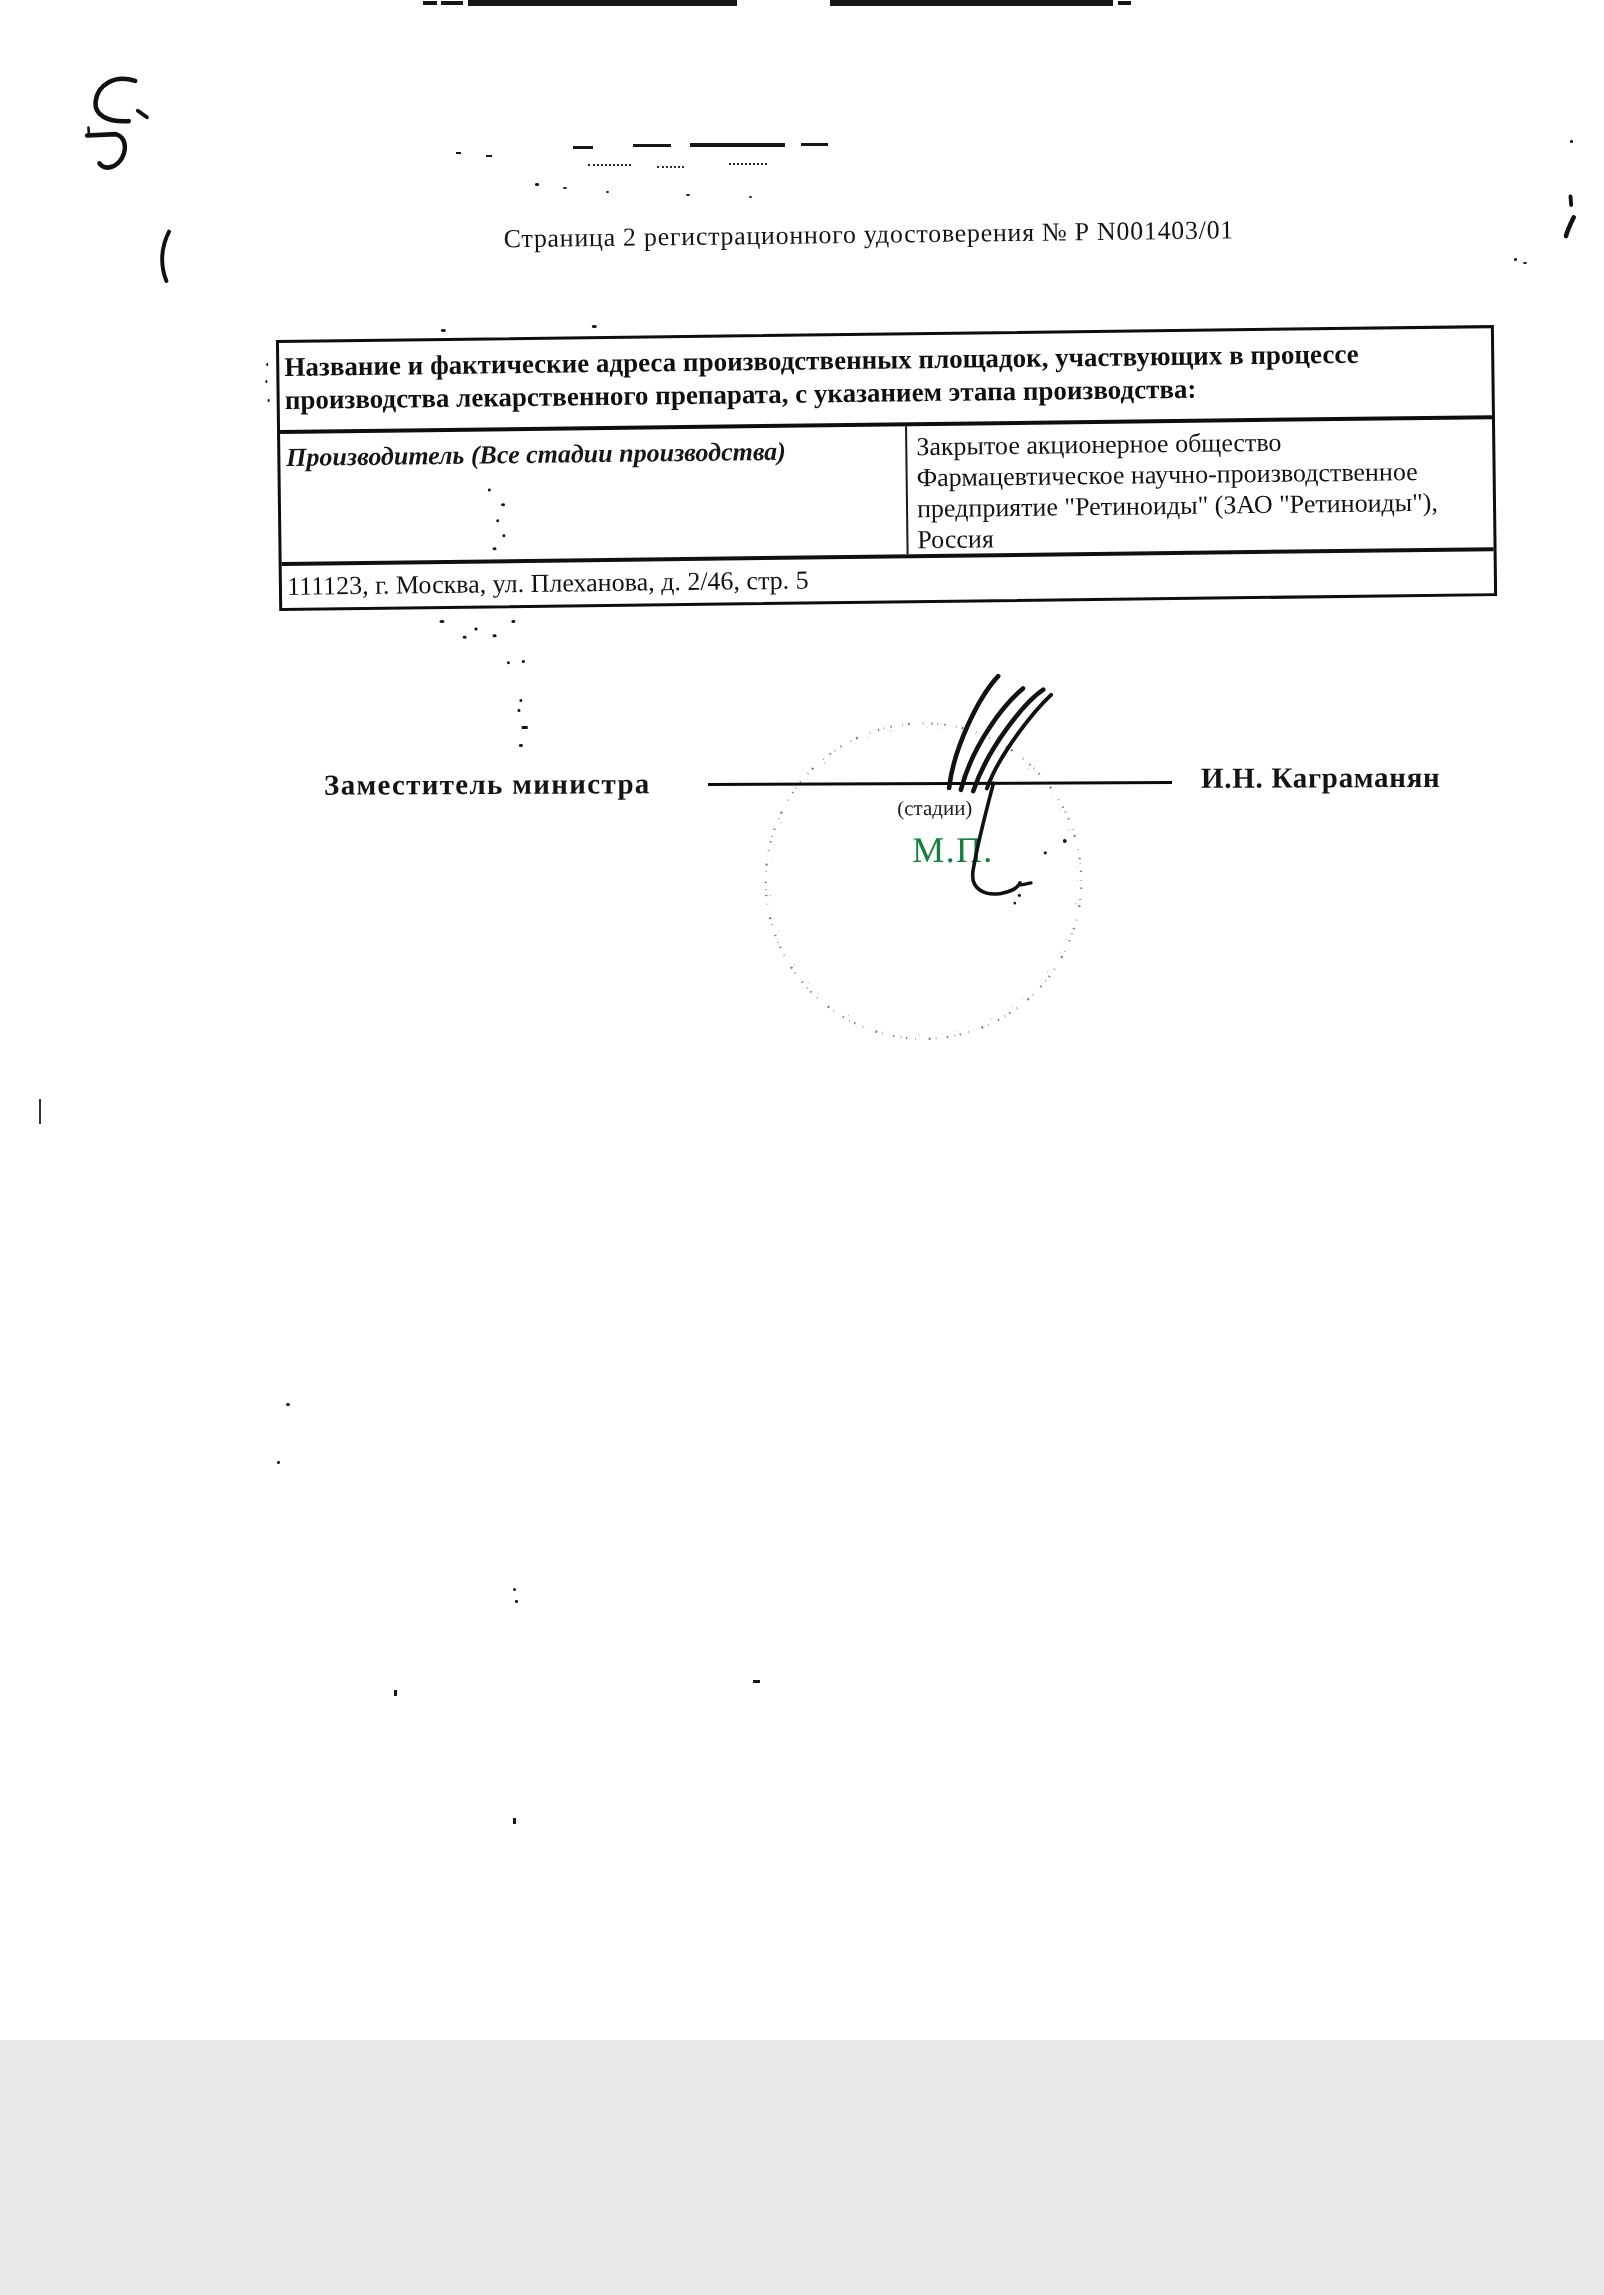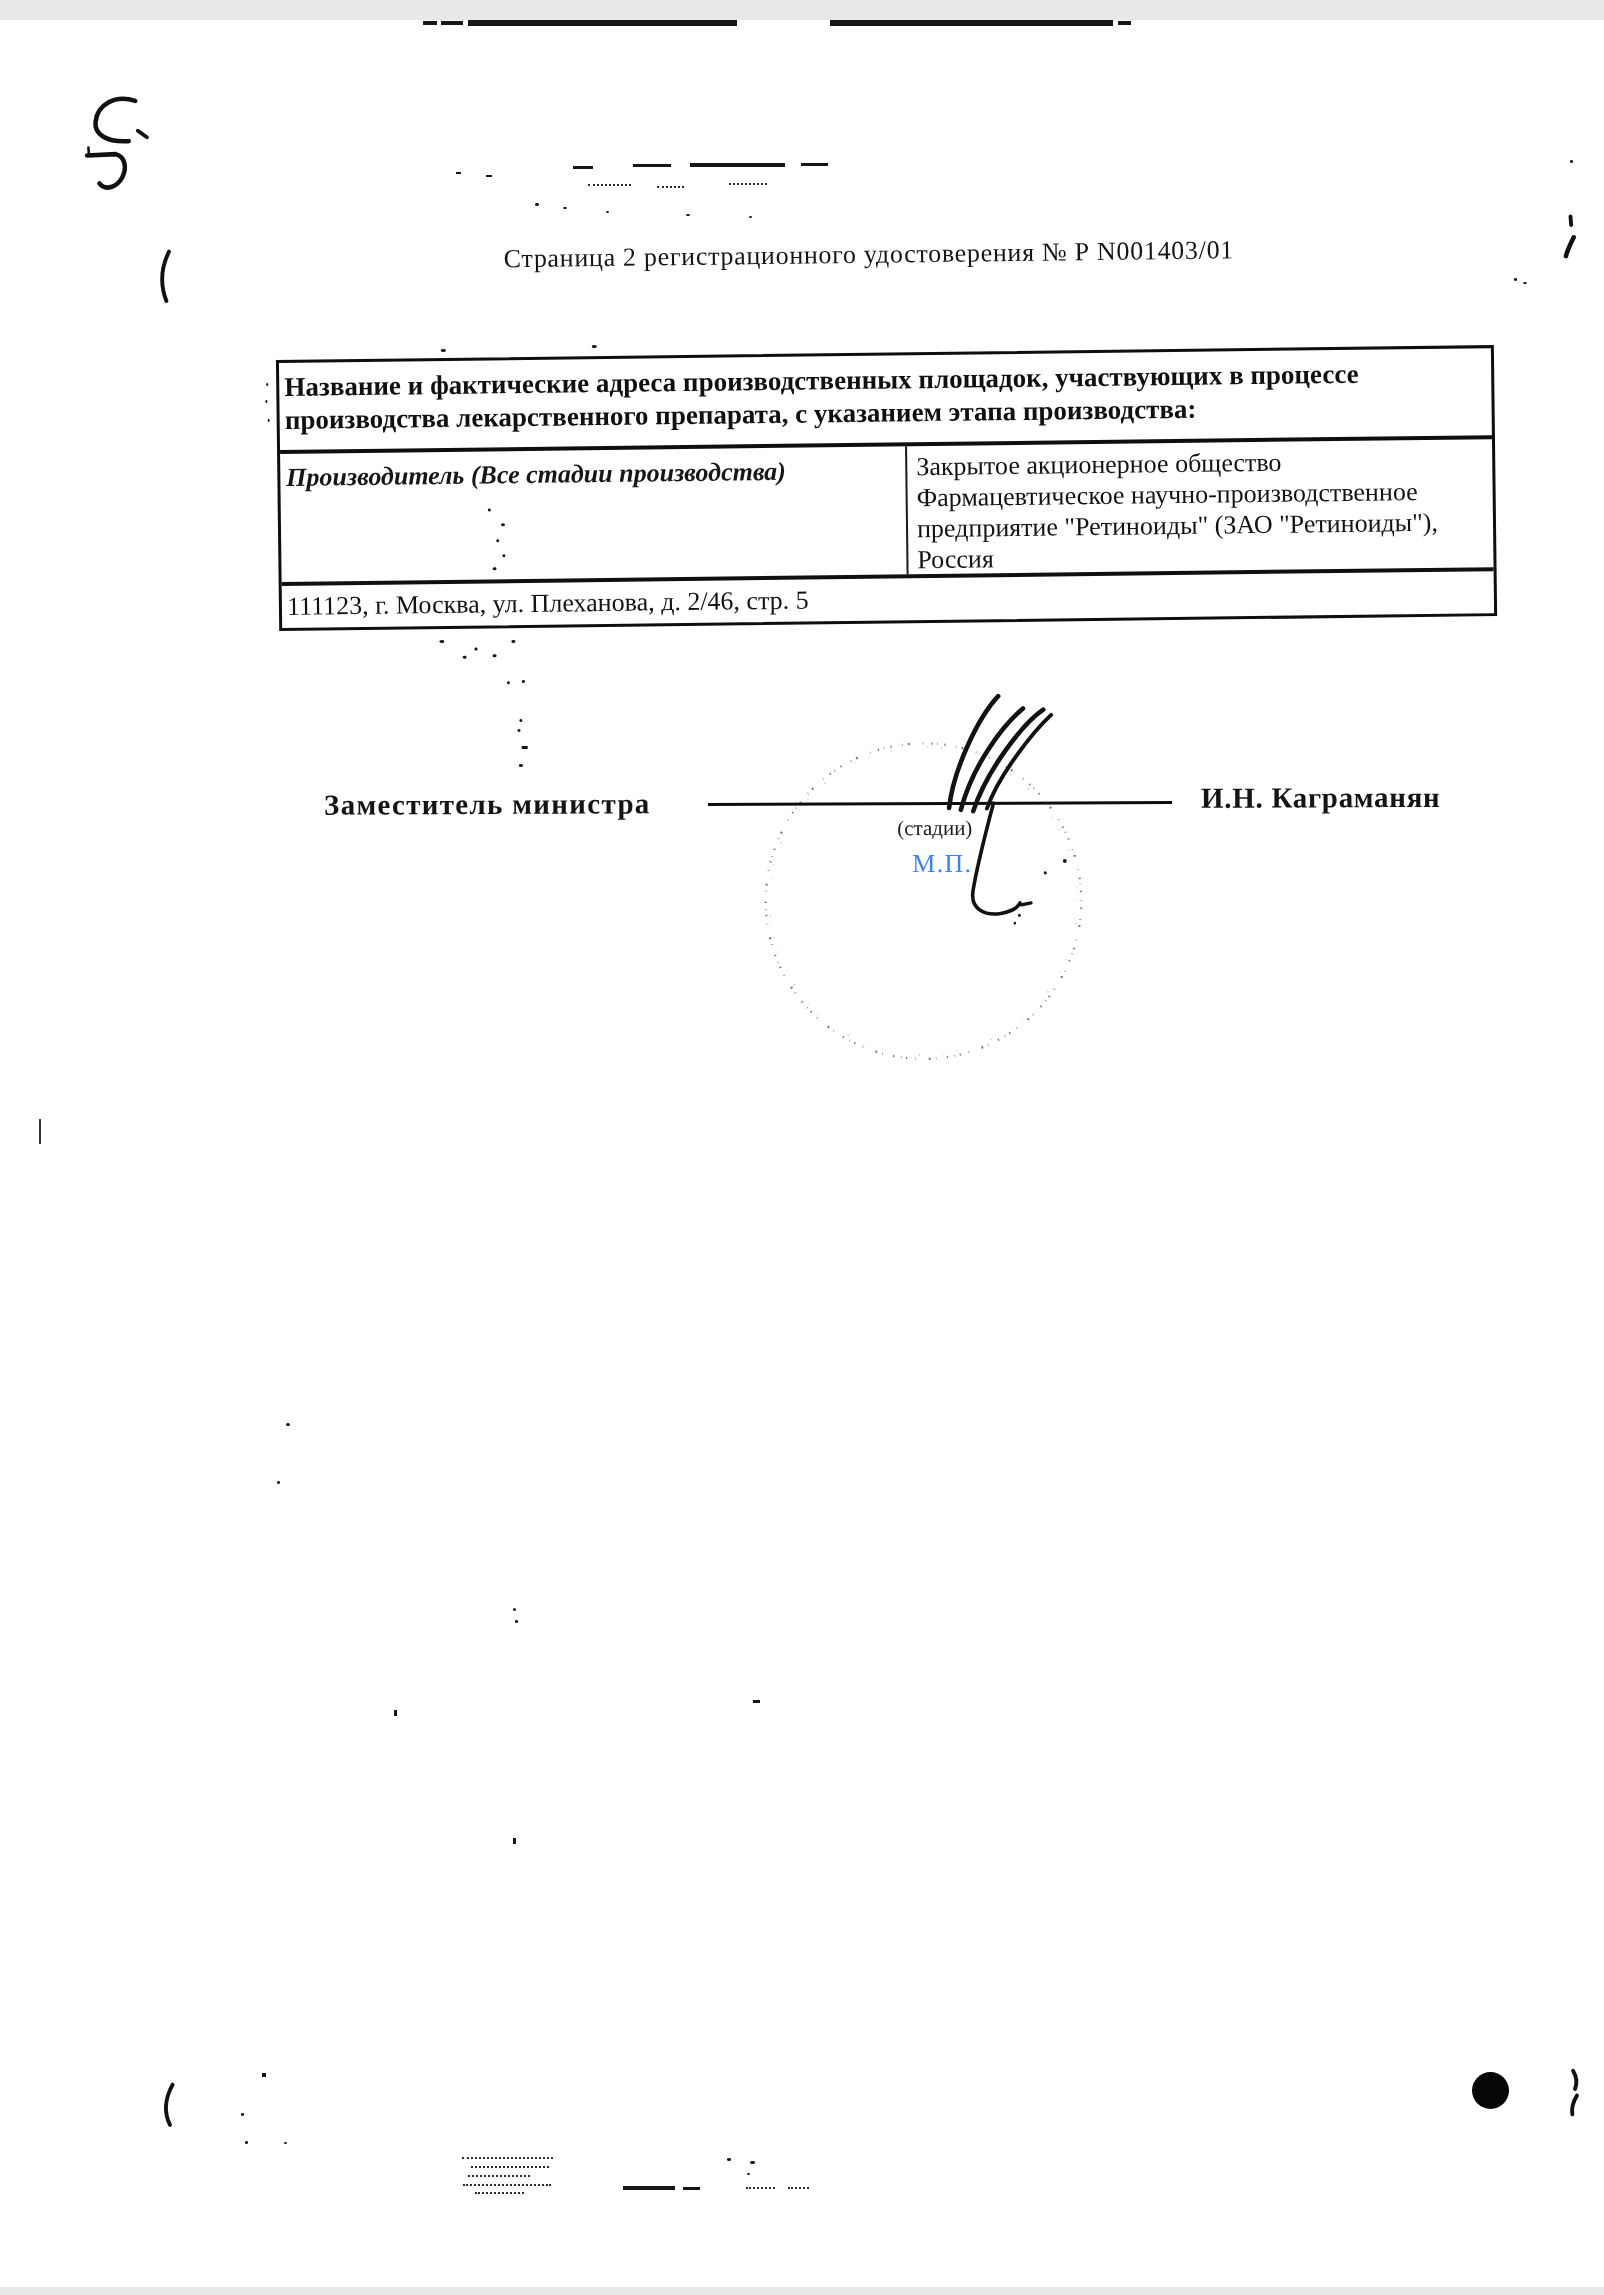--- a/index.html
+++ b/index.html
@@ -1,18 +1,18 @@
 <!DOCTYPE html>
 <html style="font-size:10.4px"><head>
 <meta charset="utf-8">
 <style>
   html,body{margin:0;padding:0;background:#e8e8e8;}
   .page{
-    position:relative;width:1604px;height:2267px;background:#ffffff;
-    overflow:hidden;font-family:"Liberation Serif","DejaVu Serif",serif;color:#0d0d0d;margin-top:20px;
+    position:relative;width:1604px;height:2040px;background:#ffffff;
+    overflow:hidden;font-family:"Liberation Serif","DejaVu Serif",serif;color:#0d0d0d;
   }
   
   .tilt-main{position:absolute;inset:0;transform:rotate(-0.7deg);transform-origin:276px 346px;}
   .tilt-sig{position:absolute;inset:0;transform:rotate(-0.25deg);transform-origin:708px 783px;}
 
   .doc-title{
     position:absolute;left:505px;top:227px;font-size:26px;letter-spacing:0.7px;
     white-space:nowrap;color:#151515;
   }
 
@@ -34,21 +34,21 @@
     font-size:26px;line-height:31px;color:#121212;
   }
   .t-row3{
     box-sizing:border-box;padding:5.9px 6.5px 7.2px 5.2px;font-size:26px;line-height:29px;color:#121212;
   }
 
   .sig-title{position:absolute;left:324px;top:767px;font-size:29px;font-weight:700;letter-spacing:1.3px;white-space:nowrap;color:#141414;}
   .sig-name{position:absolute;left:1201px;top:764px;font-size:29px;font-weight:700;letter-spacing:0.7px;white-space:nowrap;color:#141414;}
   .sig-line{position:absolute;left:708px;top:783px;width:464px;height:3.3px;background:#0c0c0c;}
   .sig-caption{position:absolute;left:897px;top:797px;font-size:21px;color:#1c1c1c;}
-  .sig-seal-caption{position:absolute;left:912px;top:830px;font-size:26px;letter-spacing:1.3px;color:#3b82f6;}
+  .sig-seal-caption{position:absolute;left:912px;top:830px;font-size:36px;letter-spacing:1.3px;color:#15803d;}
 
   .svg-abs{position:absolute;}
   .sp{position:absolute;background:#161616;}
   .rd{border-radius:50%;}
   .dl{position:absolute;border-top-style:dotted;border-top-color:#2b2b2b;height:0;}
   .punch-dot{position:absolute;left:1472px;top:2052px;width:37px;height:37px;background:#070707;border-radius:50%;}
 </style>
 </head>
 <body>
 

